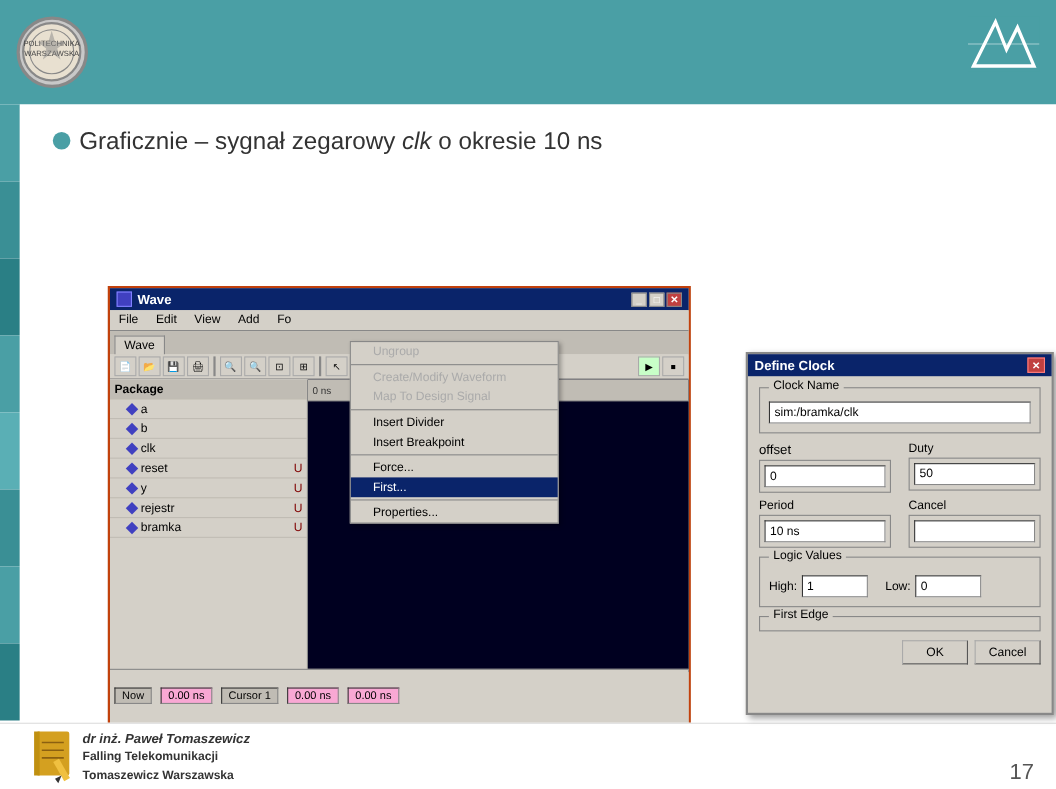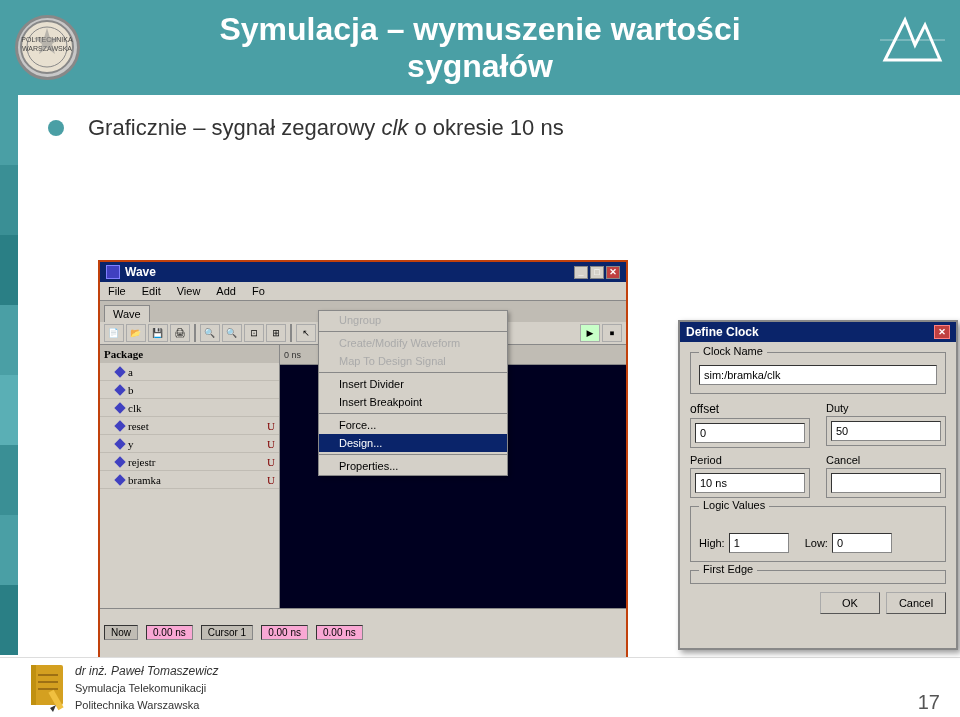--- a/index.html
+++ b/index.html
@@ -46,21 +46,21 @@
       background: #ffffff;
       padding: 20px 30px;
     }
 
     .bullet-point {
       font-size: 22px;
       color: #333;
       margin-bottom: 20px;
       display: flex;
       align-items: flex-start;
-      gap: 24px;
+      gap: 8px;
     }
     .bullet-dot {
       width: 16px;
       height: 16px;
       background: #4a9fa5;
       border-radius: 50%;
       margin-top: 5px;
       flex-shrink: 0;
     }
 
@@ -184,21 +184,20 @@
       overflow: hidden;
     }
 
     .signal-item {
       padding: 2px 4px 2px 16px;
       height: 18px;
       display: flex;
       align-items: center;
       gap: 4px;
       border-bottom: 1px solid #c0bcb4;
-      font-family: Liberation Serif, serif;
     }
     .signal-item.header-row {
       background: #c0bcb4;
       font-weight: bold;
       padding-left: 4px;
     }
     .sig-diamond {
       width: 8px;
       height: 8px;
       background: #4040c0;
@@ -399,20 +398,21 @@
       background: #ffffff;
       display: flex;
       align-items: center;
       padding: 0 20px;
       border-top: 1px solid #ddd;
     }
     .footer-text {
       font-size: 11px;
       color: #333;
       line-height: 1.5;
+      font-weight: bold;
     }
     .footer-text .name {
       font-style: italic;
       font-size: 12px;
     }
     .page-number {
       position: absolute;
       right: 20px;
       bottom: 3px;
       font-size: 20px;
@@ -465,24 +465,20 @@
       <polygon points="27,8 30,18 40,18 32,24 35,34 27,28 19,34 22,24 14,18 24,18" fill="#888" opacity="0.5"></polygon>
     </svg>
   </div>
 
   <div class="tech-logo" style="position:absolute;right:15px;top:15px;background:transparent;">
     <svg width="65" height="50" viewBox="0 0 65 50">
       <rect x="0" y="0" width="65" height="50" fill="#4a9fa5"></rect>
       <polygon points="5,45 25,5 35,30 45,10 60,45" fill="none" stroke="white" stroke-width="3"></polygon>
       <line x1="0" y1="25" x2="65" y2="25" stroke="white" stroke-width="1" opacity="0.5"></line>
     </svg>
-  </div>
-  <div style="text-align:center;">
-    <div style="font-size:32px;font-weight:bold;color:white;">Symulacja – wymuszenie wartości</div>
-    <div style="font-size:32px;font-weight:bold;color:white;">sygnałów</div>
   </div>
 </div>
 
 <div class="left-sidebar">
   <div class="sidebar-bar" style="background:#4a9fa5;"></div>
   <div class="sidebar-bar" style="background:#3a8f95;"></div>
   <div class="sidebar-bar" style="background:#2a7f85;"></div>
   <div class="sidebar-bar" style="background:#4a9fa5;"></div>
   <div class="sidebar-bar" style="background:#5aafb5;"></div>
   <div class="sidebar-bar" style="background:#3a8f95;"></div>
@@ -620,21 +616,21 @@
     <div class="context-menu">
       <div class="ctx-item disabled">Ungroup</div>
       <div class="ctx-separator"></div>
       <div class="ctx-item disabled">Create/Modify Waveform</div>
       <div class="ctx-item disabled">Map To Design Signal</div>
       <div class="ctx-separator"></div>
       <div class="ctx-item">Insert Divider</div>
       <div class="ctx-item">Insert Breakpoint</div>
       <div class="ctx-separator"></div>
       <div class="ctx-item">Force...</div>
-      <div class="ctx-item active">Design...</div>
+      <div class="ctx-item active">First...</div>
       <div class="ctx-separator"></div>
       <div class="ctx-item">Properties...</div>
     </div>
 
     <div class="define-clock-dialog">
       <div class="dialog-titlebar">
         <span>Define Clock</span>
         <div class="dialog-close-btn">✕</div>
       </div>
       <div class="dialog-body">
@@ -669,21 +665,21 @@
           <div class="dialog-col">
             <div style="font-size:11px;margin-bottom:2px;">Cancel</div>
             <div class="dialog-section" style="margin-bottom:0;padding:4px;">
               <input class="dialog-input dialog-input-wide" type="text" value="" style="width: 100%;">
             </div>
           </div>
         </div>
 
         <div class="dialog-section" style="margin-top:8px;">
           <div class="dialog-section-title">Logic Values</div>
-          <div class="dialog-row" style="margin-top:22px;">
+          <div class="dialog-row" style="margin-top:12px;">
             <div style="display:flex;align-items:center;gap:4px;">
               <span>High:</span>
               <input class="dialog-input dialog-input-sm" type="text" value="1" style="">
             </div>
             <div style="display:flex;align-items:center;gap:4px;">
               <span>Low:</span>
               <input class="dialog-input dialog-input-sm" type="text" value="0" style="">
             </div>
           </div>
         </div>
@@ -711,17 +707,17 @@
       <line x1="15" y1="15" x2="35" y2="15" stroke="#8B6010" stroke-width="1.5"></line>
       <line x1="15" y1="22" x2="35" y2="22" stroke="#8B6010" stroke-width="1.5"></line>
       <line x1="15" y1="29" x2="35" y2="29" stroke="#8B6010" stroke-width="1.5"></line>
 
       <rect x="30" y="30" width="6" height="20" fill="#f0c040" transform="rotate(-30 33 40)"></rect>
       <polygon points="27,48 33,45 30,52" fill="#333"></polygon>
     </svg>
   </div>
   <div class="footer-text">
     <div class="name">dr inż. Paweł Tomaszewicz</div>
-    <div>Symulacja Telekomunikacji</div>
-    <div>Politechnika Warszawska</div>
+    <div>Falling Telekomunikacji</div>
+    <div>Tomaszewicz Warszawska</div>
   </div>
   <div class="page-number">17</div>
 </div>
 
 </body></html>

